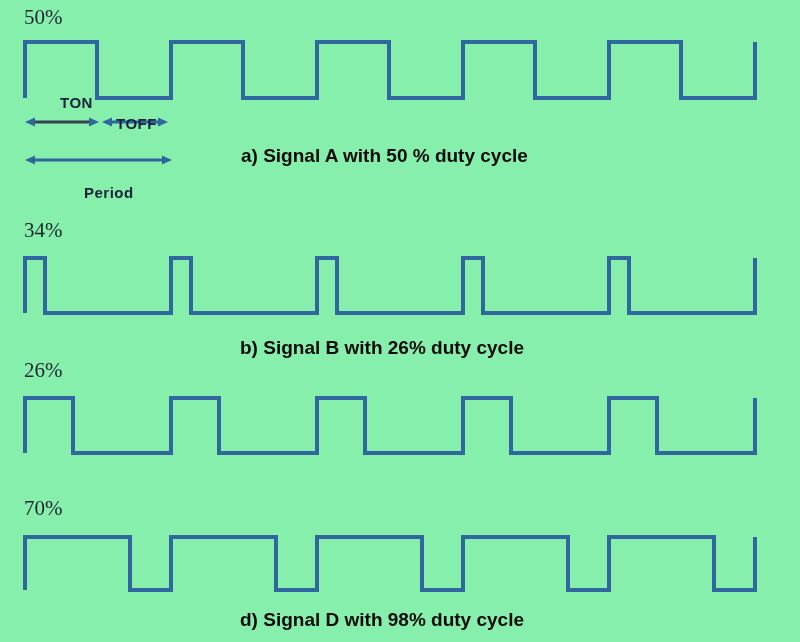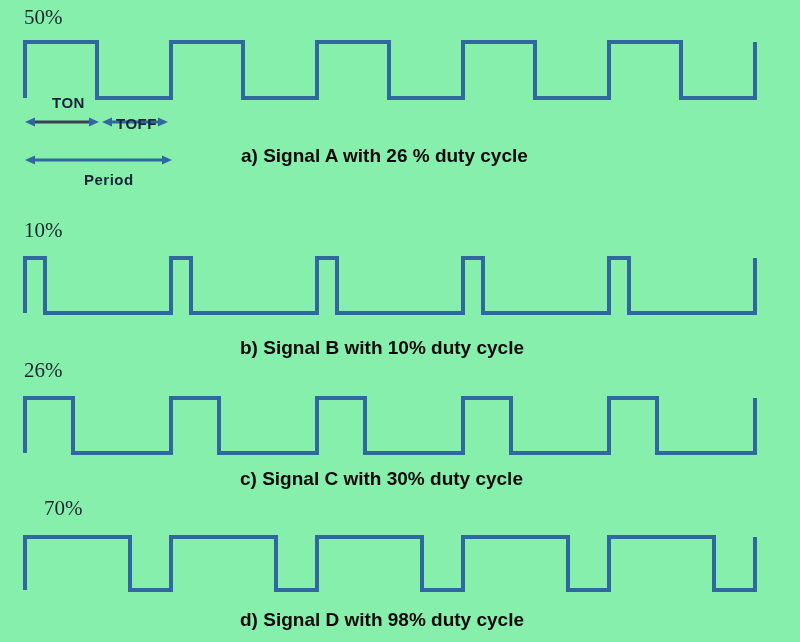--- a/index.html
+++ b/index.html
@@ -14,21 +14,21 @@
   .pct{
     position:absolute;
     font-family:"Liberation Serif",serif;
     font-size:21px;
     color:#1e2430;
     white-space:nowrap;
   }
   #pct-A{left:24px;top:5px;}
   #pct-B{left:24px;top:218px;}
   #pct-C{left:24px;top:358px;}
-  #pct-D{left:24px;top:496px;margin-left:20px;}
+  #pct-D{left:24px;top:496px;}
   .caption{
     position:absolute;
     font-family:"Liberation Sans",sans-serif;
     font-weight:bold;
     font-size:19px;
     color:#0a0a0a;
     white-space:nowrap;
   }
   #cap-A{left:241px;top:145px;}
   #cap-B{left:240px;top:337px;}
@@ -36,23 +36,23 @@
   #cap-D{left:240px;top:609px;}
   .ann{
     position:absolute;
     font-family:"Liberation Sans",sans-serif;
     font-weight:bold;
     font-size:15px;
     color:#15223a;
     letter-spacing:0.5px;
     white-space:nowrap;
   }
-  #ann-ton{left:52px;top:94px;}
+  #ann-ton{left:60px;top:94px;}
   #ann-toff{left:116px;top:115px;}
-  #ann-period{left:84px;top:171px;text-align:center;}
+  #ann-period{left:84px;top:184px;text-align:center;}
 </style>
 </head>
 <body>
 
 <div class="stage">
   <svg id="wave-svg" width="800" height="642" viewBox="0 0 800 642">
       <path d="M 25 98 V 42 H 97 V 98 H 171 V 42 H 243 V 98 H 317 V 42 H 389 V 98 H 463 V 42 H 535 V 98 H 609 V 42 H 681 V 98 H 755 V 42" fill="none" stroke="#30679E" stroke-width="4" stroke-linejoin="miter"></path>
       <path d="M 25 313 V 258 H 45 V 313 H 171 V 258 H 191 V 313 H 317 V 258 H 337 V 313 H 463 V 258 H 483 V 313 H 609 V 258 H 629 V 313 H 755 V 258" fill="none" stroke="#30679E" stroke-width="4" stroke-linejoin="miter"></path>
       <path d="M 25 453 V 398 H 73 V 453 H 171 V 398 H 219 V 453 H 317 V 398 H 365 V 453 H 463 V 398 H 511 V 453 H 609 V 398 H 657 V 453 H 755 V 398" fill="none" stroke="#30679E" stroke-width="4" stroke-linejoin="miter"></path>
       <path d="M 25 590 V 537 H 130 V 590 H 171 V 537 H 276 V 590 H 317 V 537 H 422 V 590 H 463 V 537 H 568 V 590 H 609 V 537 H 714 V 590 H 755 V 537" fill="none" stroke="#30679E" stroke-width="4" stroke-linejoin="miter"></path>
@@ -61,25 +61,24 @@
       <polygon points="99,122 89,117.5 89,126.5" fill="#30679E"></polygon>
       <path d="M 110 122 H 160" fill="none" stroke="#30679E" stroke-width="3" stroke-linejoin="miter"></path>
       <polygon points="102,122 112,117.5 112,126.5" fill="#30679E"></polygon>
       <polygon points="168,122 158,117.5 158,126.5" fill="#30679E"></polygon>
       <path d="M 33 160 H 164" fill="none" stroke="#30679E" stroke-width="3" stroke-linejoin="miter"></path>
       <polygon points="25,160 35,155.5 35,164.5" fill="#30679E"></polygon>
       <polygon points="172,160 162,155.5 162,164.5" fill="#30679E"></polygon>
     </svg>
 
   <div class="pct" id="pct-A">50%</div>
-  <div class="pct" id="pct-B">10%</div>
+  <div class="pct" id="pct-B">34%</div>
   <div class="pct" id="pct-C">26%</div>
   <div class="pct" id="pct-D">70%</div>
 
   <div class="ann" id="ann-ton">TON</div>
   <div class="ann" id="ann-toff">TOFF</div>
   <div class="ann" id="ann-period">Period</div>
 
-  <div class="caption" id="cap-A">a) Signal A with 26 % duty cycle</div>
-  <div class="caption" id="cap-B">b) Signal B with 10% duty cycle</div>
-  <div class="caption" id="cap-C">c) Signal C with 30% duty cycle</div>
+  <div class="caption" id="cap-A">a) Signal A with 50 % duty cycle</div>
+  <div class="caption" id="cap-B">b) Signal B with 26% duty cycle</div>
   <div class="caption" id="cap-D">d) Signal D with 98% duty cycle</div>
 </div>
 
 </body></html>

